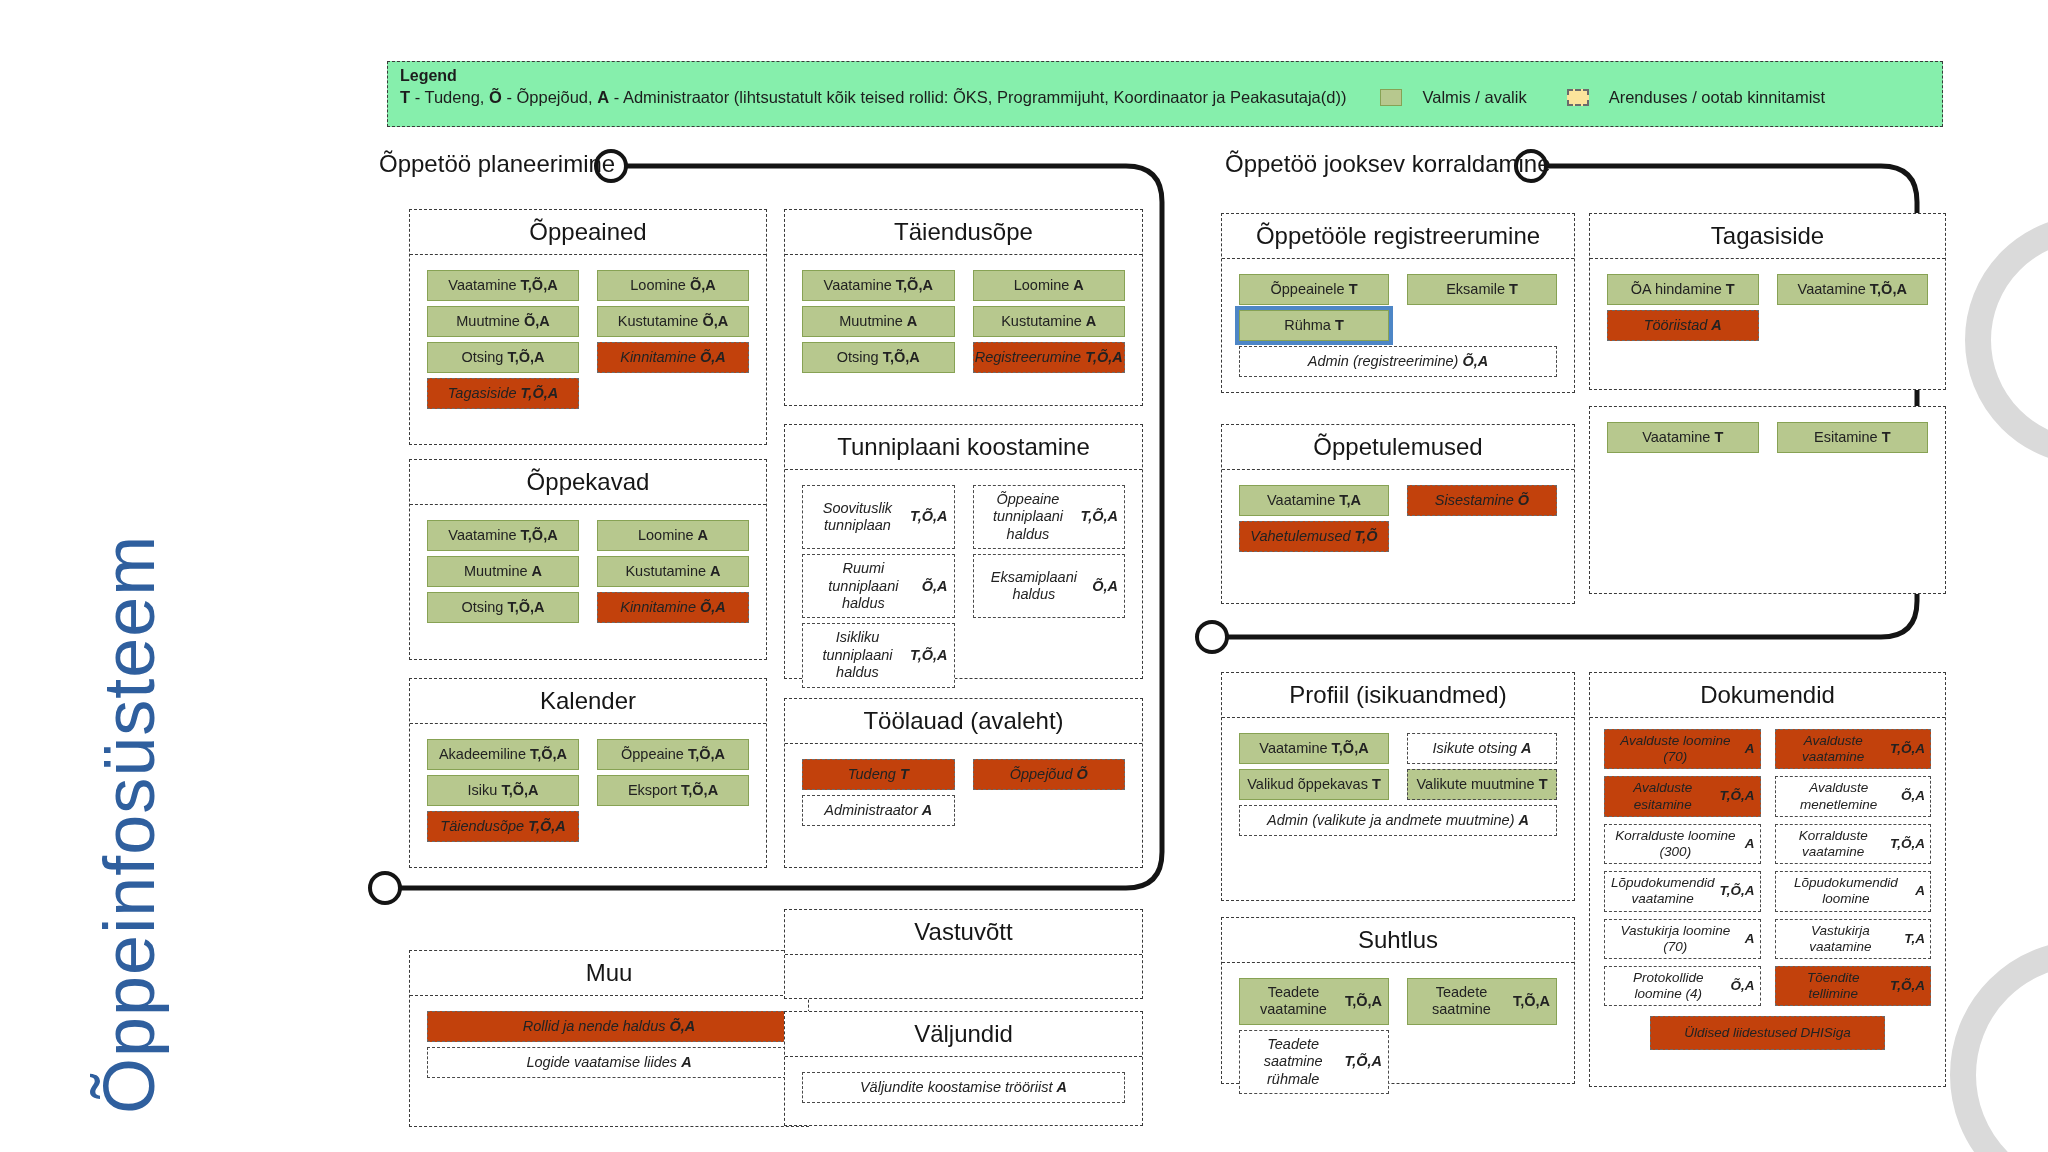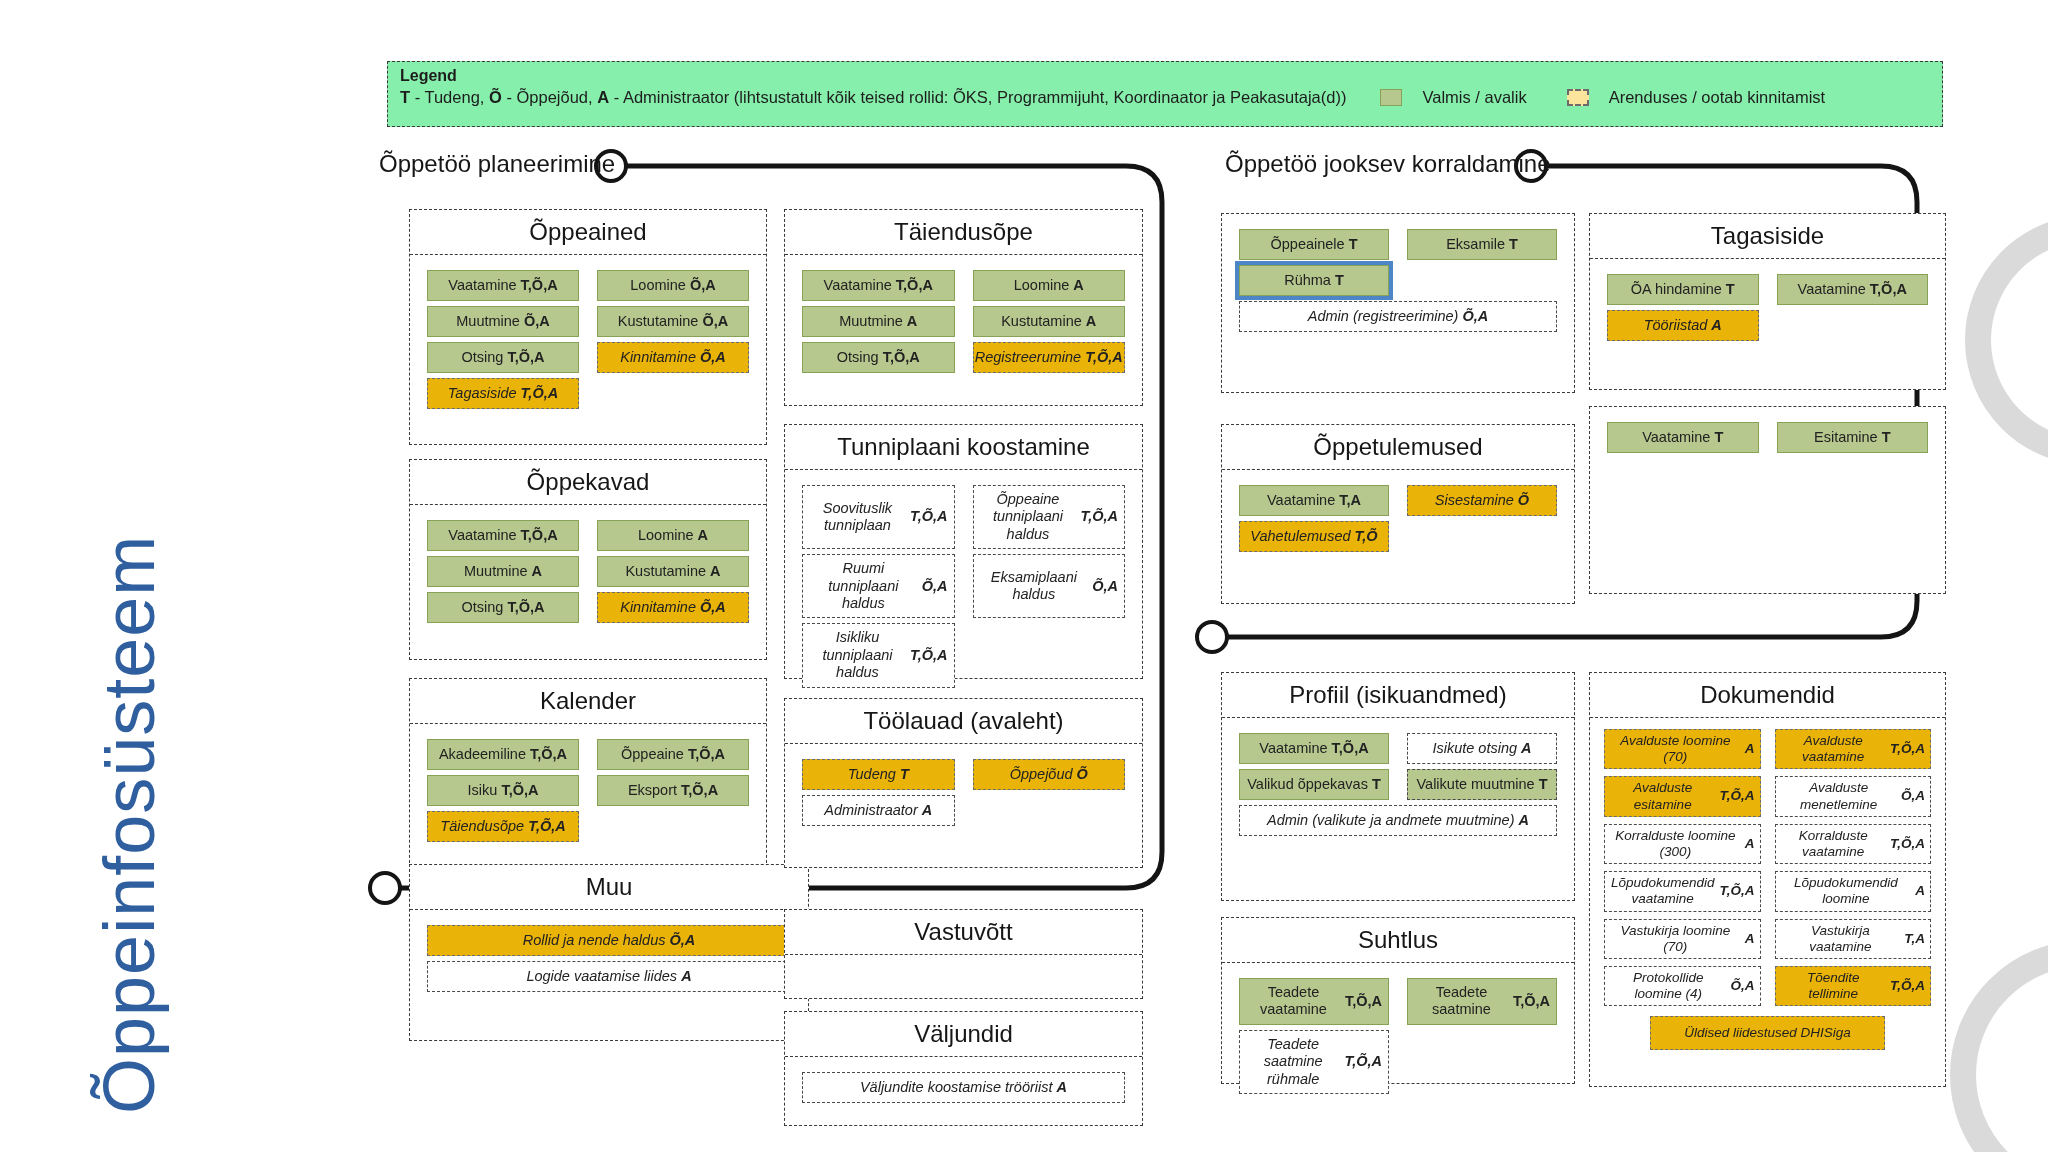--- a/index.html
+++ b/index.html
@@ -47,21 +47,21 @@
   }
   .sec-body.tight { gap:7px 14px; padding:11px 14px; }
   .item {
     box-sizing:border-box; text-align:center; padding:5px 6px;
     font-size:14.5px; line-height:1.2; color:#222;
     display:flex; align-items:center; justify-content:center; min-height:31px;
   }
   .tight .item { font-size:13.5px; padding:3px 5px; min-height:34px; }
   .item b { font-weight:bold; margin-left:4px; }
   .s-green { background:#b7c88e; border:1px solid #87a254; }
-  .s-yellow { background:#eab308; border:1.8px dashed #6b6b6b; font-style:italic;text-align:center; }
+  .s-yellow { background:#c2410c; border:1.8px dashed #6b6b6b; font-style:italic;text-align:center; }
   .s-dashed { background:#fff; border:1.8px dashed #4a4a4a; font-style:italic; }
   .s-green-dotted { background:#b7c88e; border:1.8px dashed #4a4a4a; }
   .s-green-selected { background:#b7c88e; border:1px solid #87a254; box-shadow:0 0 0 4px #4d86c6; }
   .w-half { width:calc(50% - 9px); }
   .tight .w-half { width:calc(50% - 7px); }
   .w-full { width:100%; }
   .w-wide { width:72%; margin:3px auto 0 auto; }
   .item-text { display:inline; }
 </style>
 </head>
@@ -179,21 +179,21 @@
         <div class="item s-green w-half">
           <span class="item-text">Eksport</span>
           <b>T,Õ,A</b>
         </div>
         <div class="item s-yellow w-half">
           <span class="item-text">Täiendusõpe</span>
           <b>T,Õ,A</b>
         </div>
       </div>
   </div>
-  <div class="section" style="left:409px; top:864px; width:400px; height:177px;">
+  <div class="section" style="left:409px; top:950px; width:400px; height:177px;">
     <div class="sec-title">Muu</div>
     <div class="sec-body">
         <div class="item s-yellow w-full">
           <span class="item-text">Rollid ja nende haldus</span>
           <b>Õ,A</b>
         </div>
         <div class="item s-dashed w-full">
           <span class="item-text">Logide vaatamise liides</span>
           <b>A</b>
         </div>
@@ -279,20 +279,21 @@
     <div class="sec-title">Väljundid</div>
     <div class="sec-body">
         <div class="item s-dashed w-full">
           <span class="item-text">Väljundite koostamise trööriist</span>
           <b>A</b>
         </div>
       </div>
   </div>
 
   <div class="section" style="left:1221px; top:213px; width:354px; height:180px;">
+    <div class="sec-title">Õppetööle registreerumine</div>
     <div class="sec-body">
         <div class="item s-green w-half">
           <span class="item-text">Õppeainele</span>
           <b>T</b>
         </div>
         <div class="item s-green w-half">
           <span class="item-text">Eksamile</span>
           <b>T</b>
         </div>
         <div class="item s-green-selected w-half">

